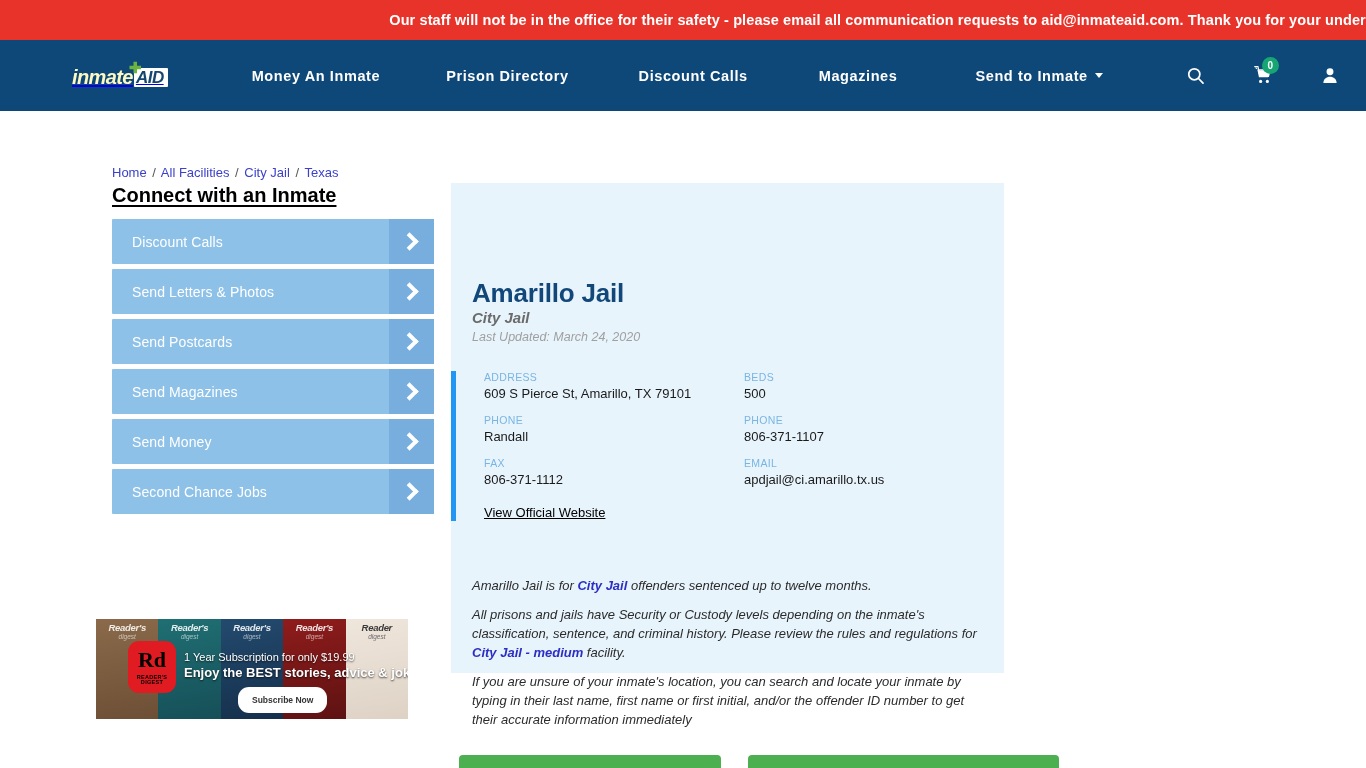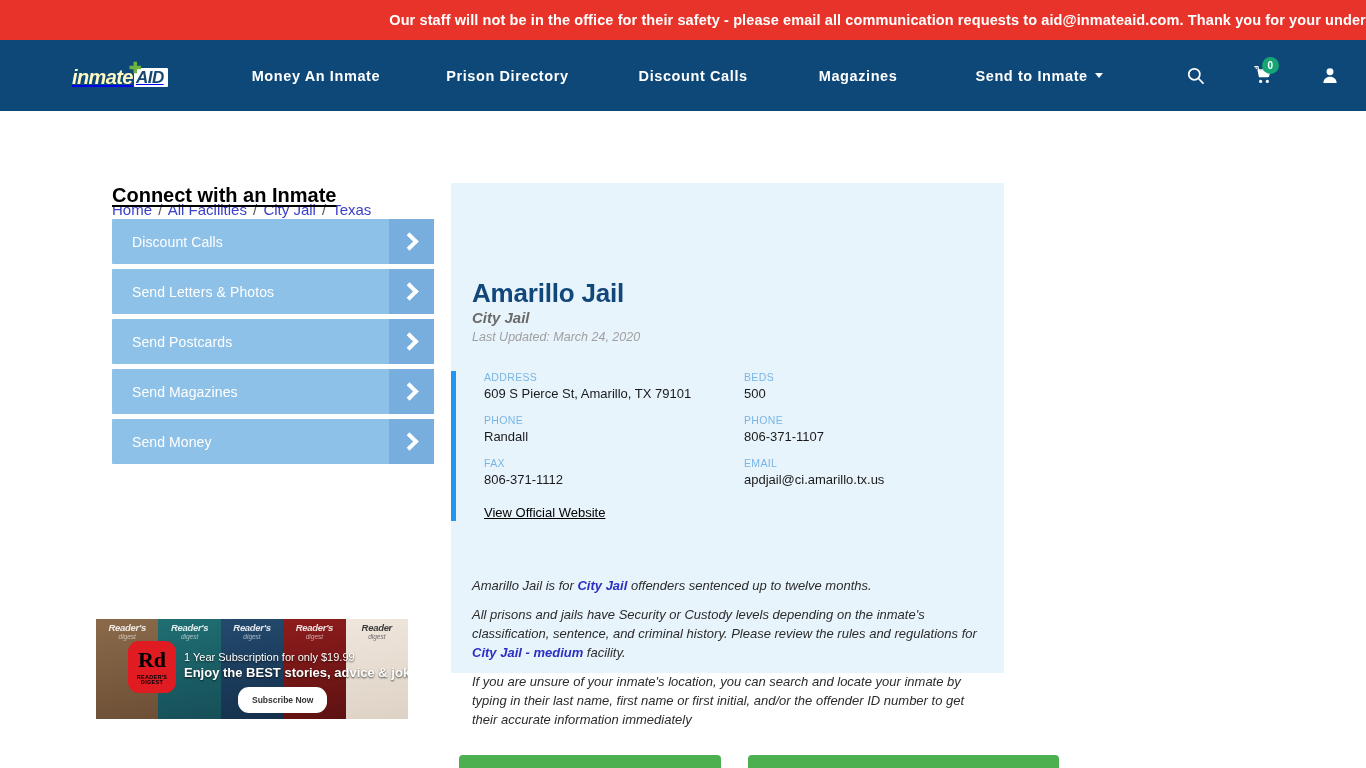--- a/index.html
+++ b/index.html
@@ -141,24 +141,23 @@
 
   
   .page {
     position: relative;
     height: 657px;
     background: #ffffff;
   }
   .breadcrumb {
     position: absolute;
     left: 112px; top: 54px;
-    font-size: 15px;
+    font-size: 13px;
     color: #333333;
     white-space: nowrap;
-    margin-top: 36px;
   }
   .breadcrumb a {
     color: #3b41c9;
     text-decoration: none;
     cursor: pointer;
   }
   .breadcrumb .sep { color: #555555; padding: 0 2px; }
 
   .connect-title {
     position: absolute;
@@ -482,20 +481,26 @@
         </span>
     </div>
     <div class="side-btn">
       <span class="label">Send Magazines</span>
       <span class="chev-box">
           <i class="chev"></i>
         </span>
     </div>
     <div class="side-btn">
       <span class="label">Send Money</span>
+      <span class="chev-box">
+          <i class="chev"></i>
+        </span>
+    </div>
+    <div class="side-btn">
+      <span class="label">Second Chance Jobs</span>
       <span class="chev-box">
           <i class="chev"></i>
         </span>
     </div>
   </div>
 
   <div class="ad">
     <div class="ad-strips">
       <div class="ad-strip s1">
         <div class="mag-title">Reader's</div>

